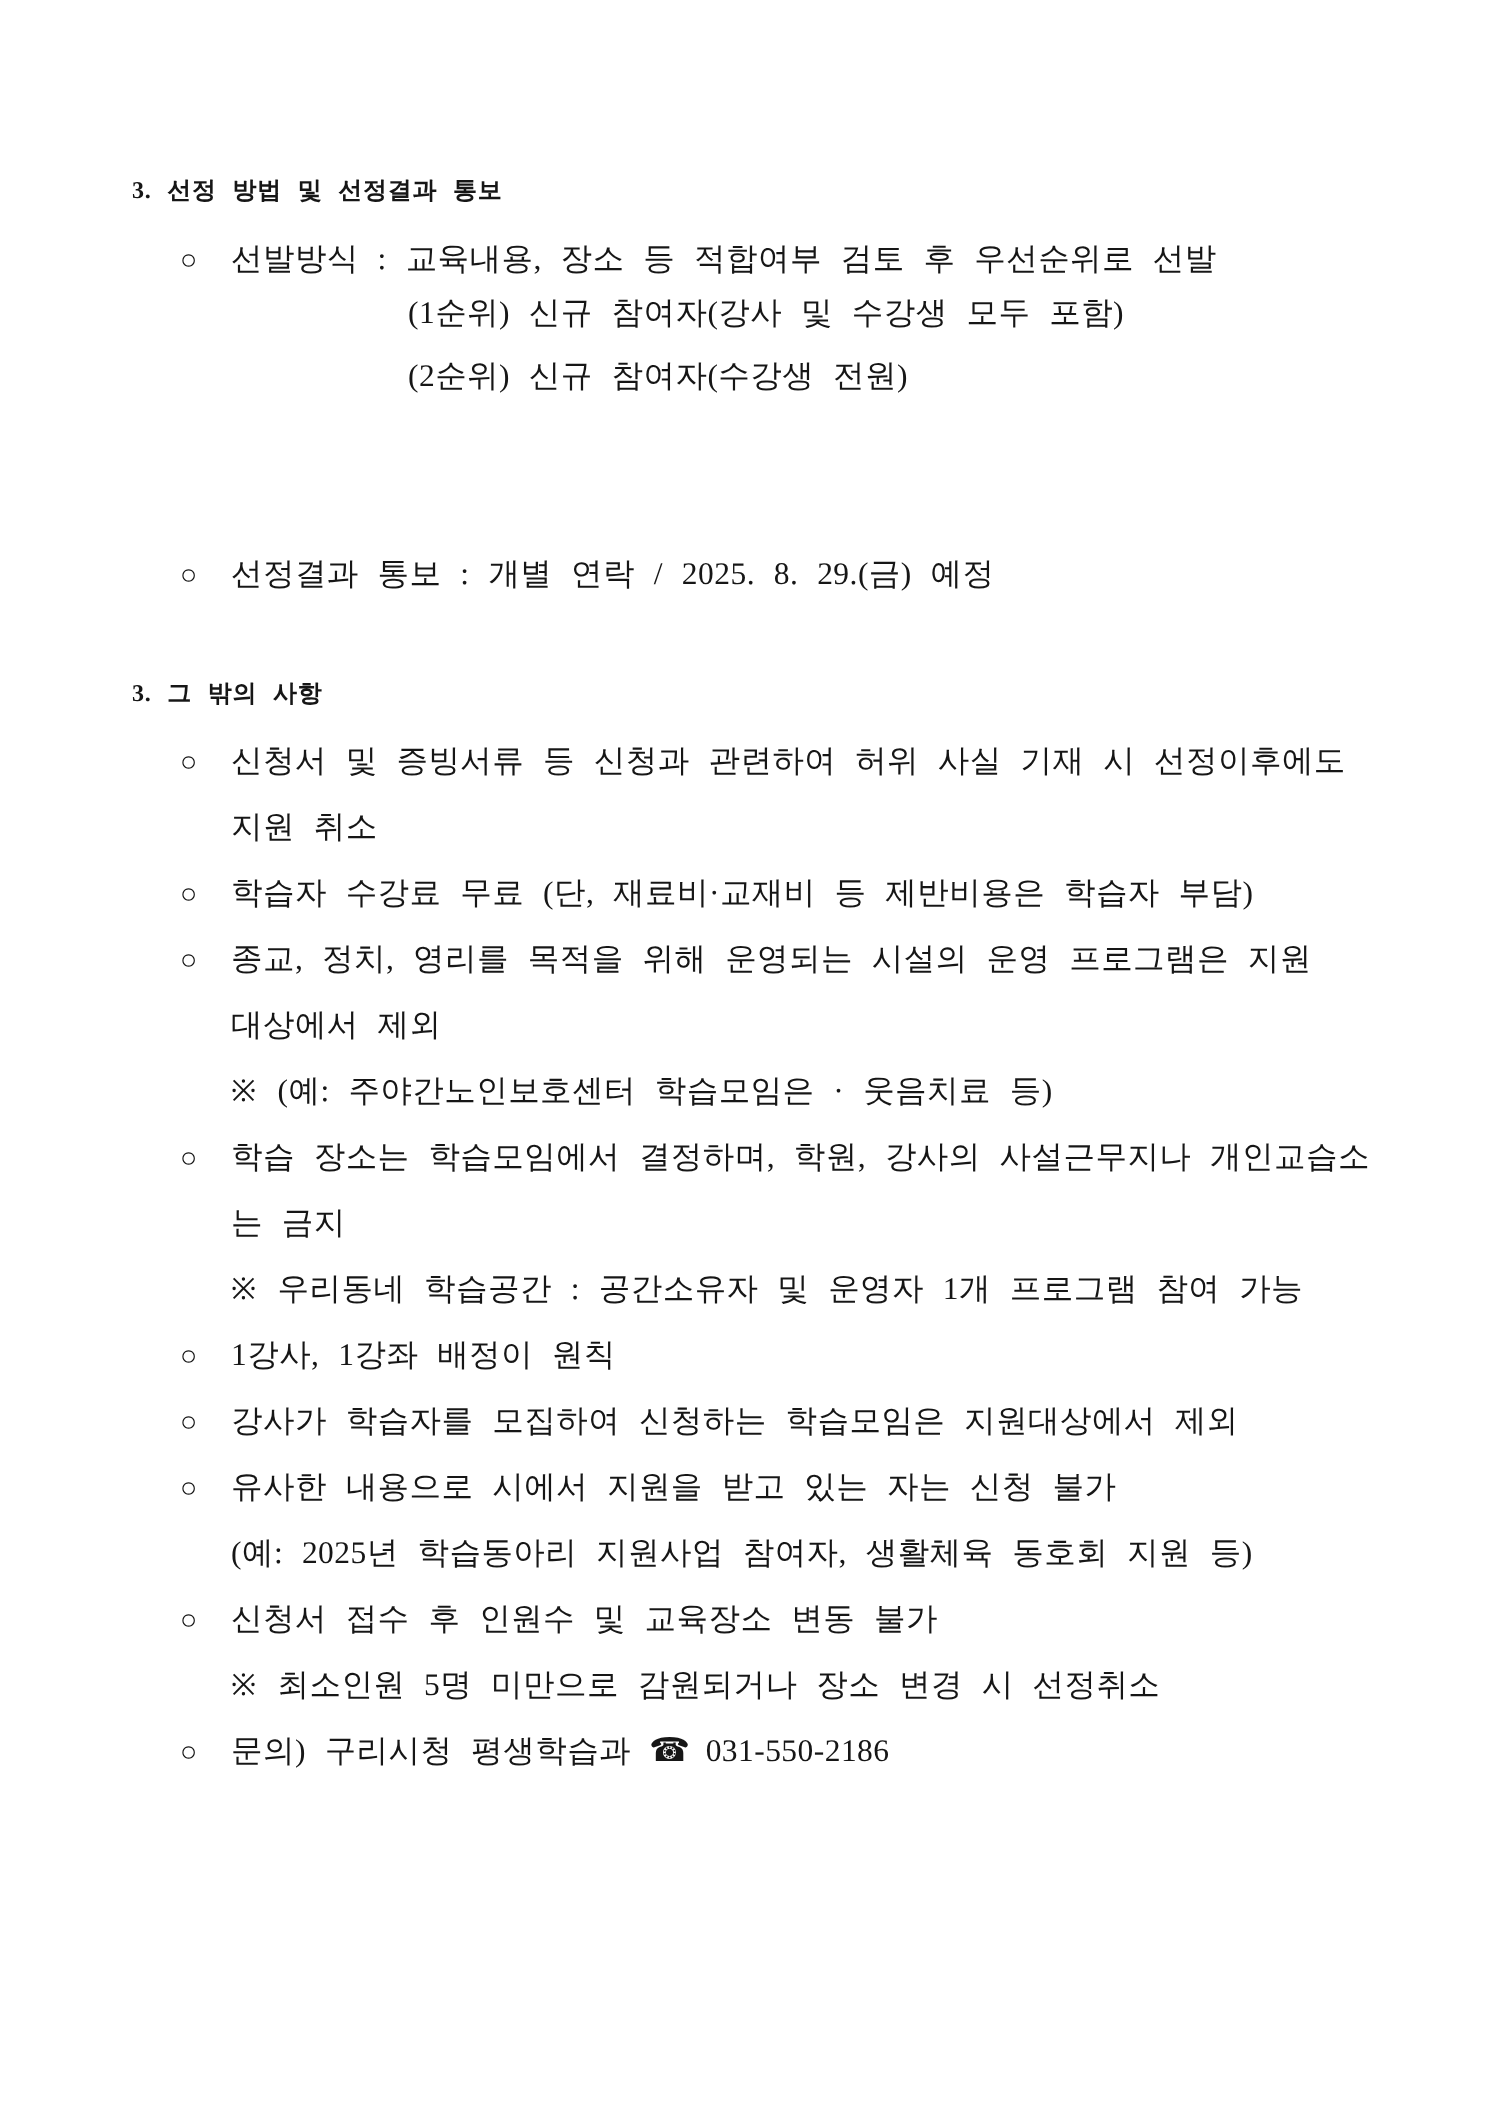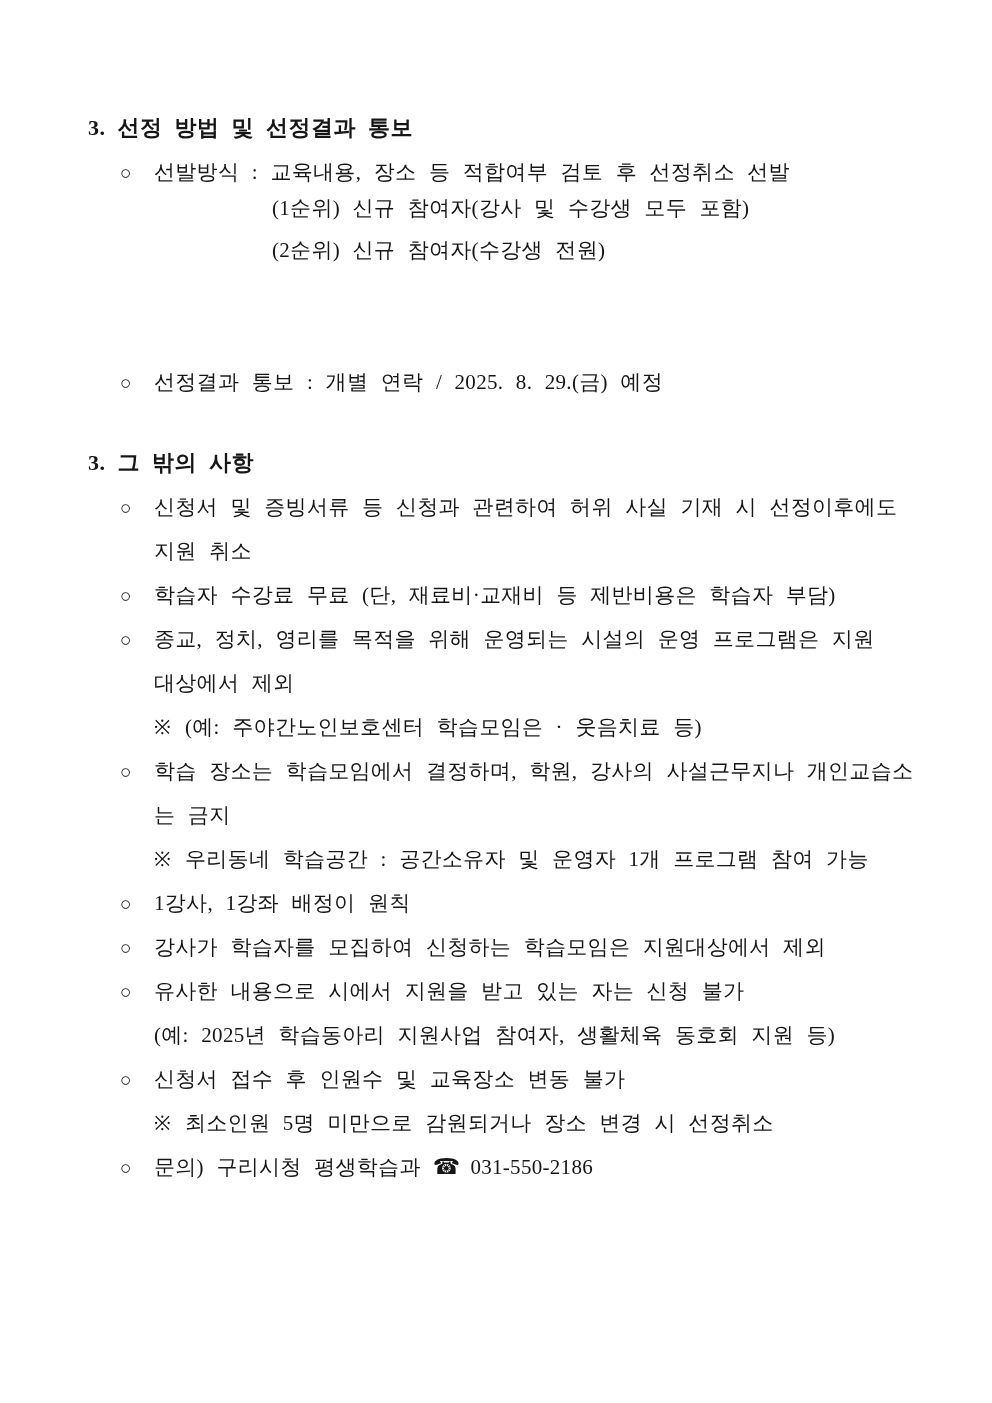--- a/index.html
+++ b/index.html
@@ -14,21 +14,21 @@
     background: #ffffff;
     color: #161616;
     font-family: "Liberation Serif", serif;
     overflow: hidden;
   }
   .heading {
     position: absolute;
     left: 88px;
     height: 28px;
     line-height: 28px;
-    font-size: 22px;
+    font-size: 16px;
     font-weight: bold;
     white-space: nowrap;
     letter-spacing: 0.5px;
     word-spacing: 6px;
   }
   .line {
     position: absolute;
     height: 42px;
     line-height: 42px;
     font-size: 21px;
@@ -61,21 +61,21 @@
   }
 </style>
 </head>
 <body>
 
 <div class="page">
 
   <div class="heading" style="top:114px">3. 선정 방법 및 선정결과 통보</div>
 
   <div class="line bullet" style="top:151px">
-    <span class="mk-bullet">○</span><span>선발방식 : 교육내용, 장소 등 적합여부 검토 후 선정취소 선발</span>
+    <span class="mk-bullet">○</span><span>선발방식 : 교육내용, 장소 등 적합여부 검토 후 우선순위로 선발</span>
   </div>
 
   <div class="line rank" style="top:187px">(1순위) 신규 참여자(강사 및 수강생 모두 포함)</div>
   <div class="line rank" style="top:229px">(2순위) 신규 참여자(수강생 전원)</div>
 
   <div class="line bullet" style="top:361px">
     <span class="mk-bullet">○</span><span>선정결과 통보 : 개별 연락 / 2025. 8. 29.(금) 예정</span>
   </div>
 
   <div class="heading" style="top:449px">3. 그 밖의 사항</div>

